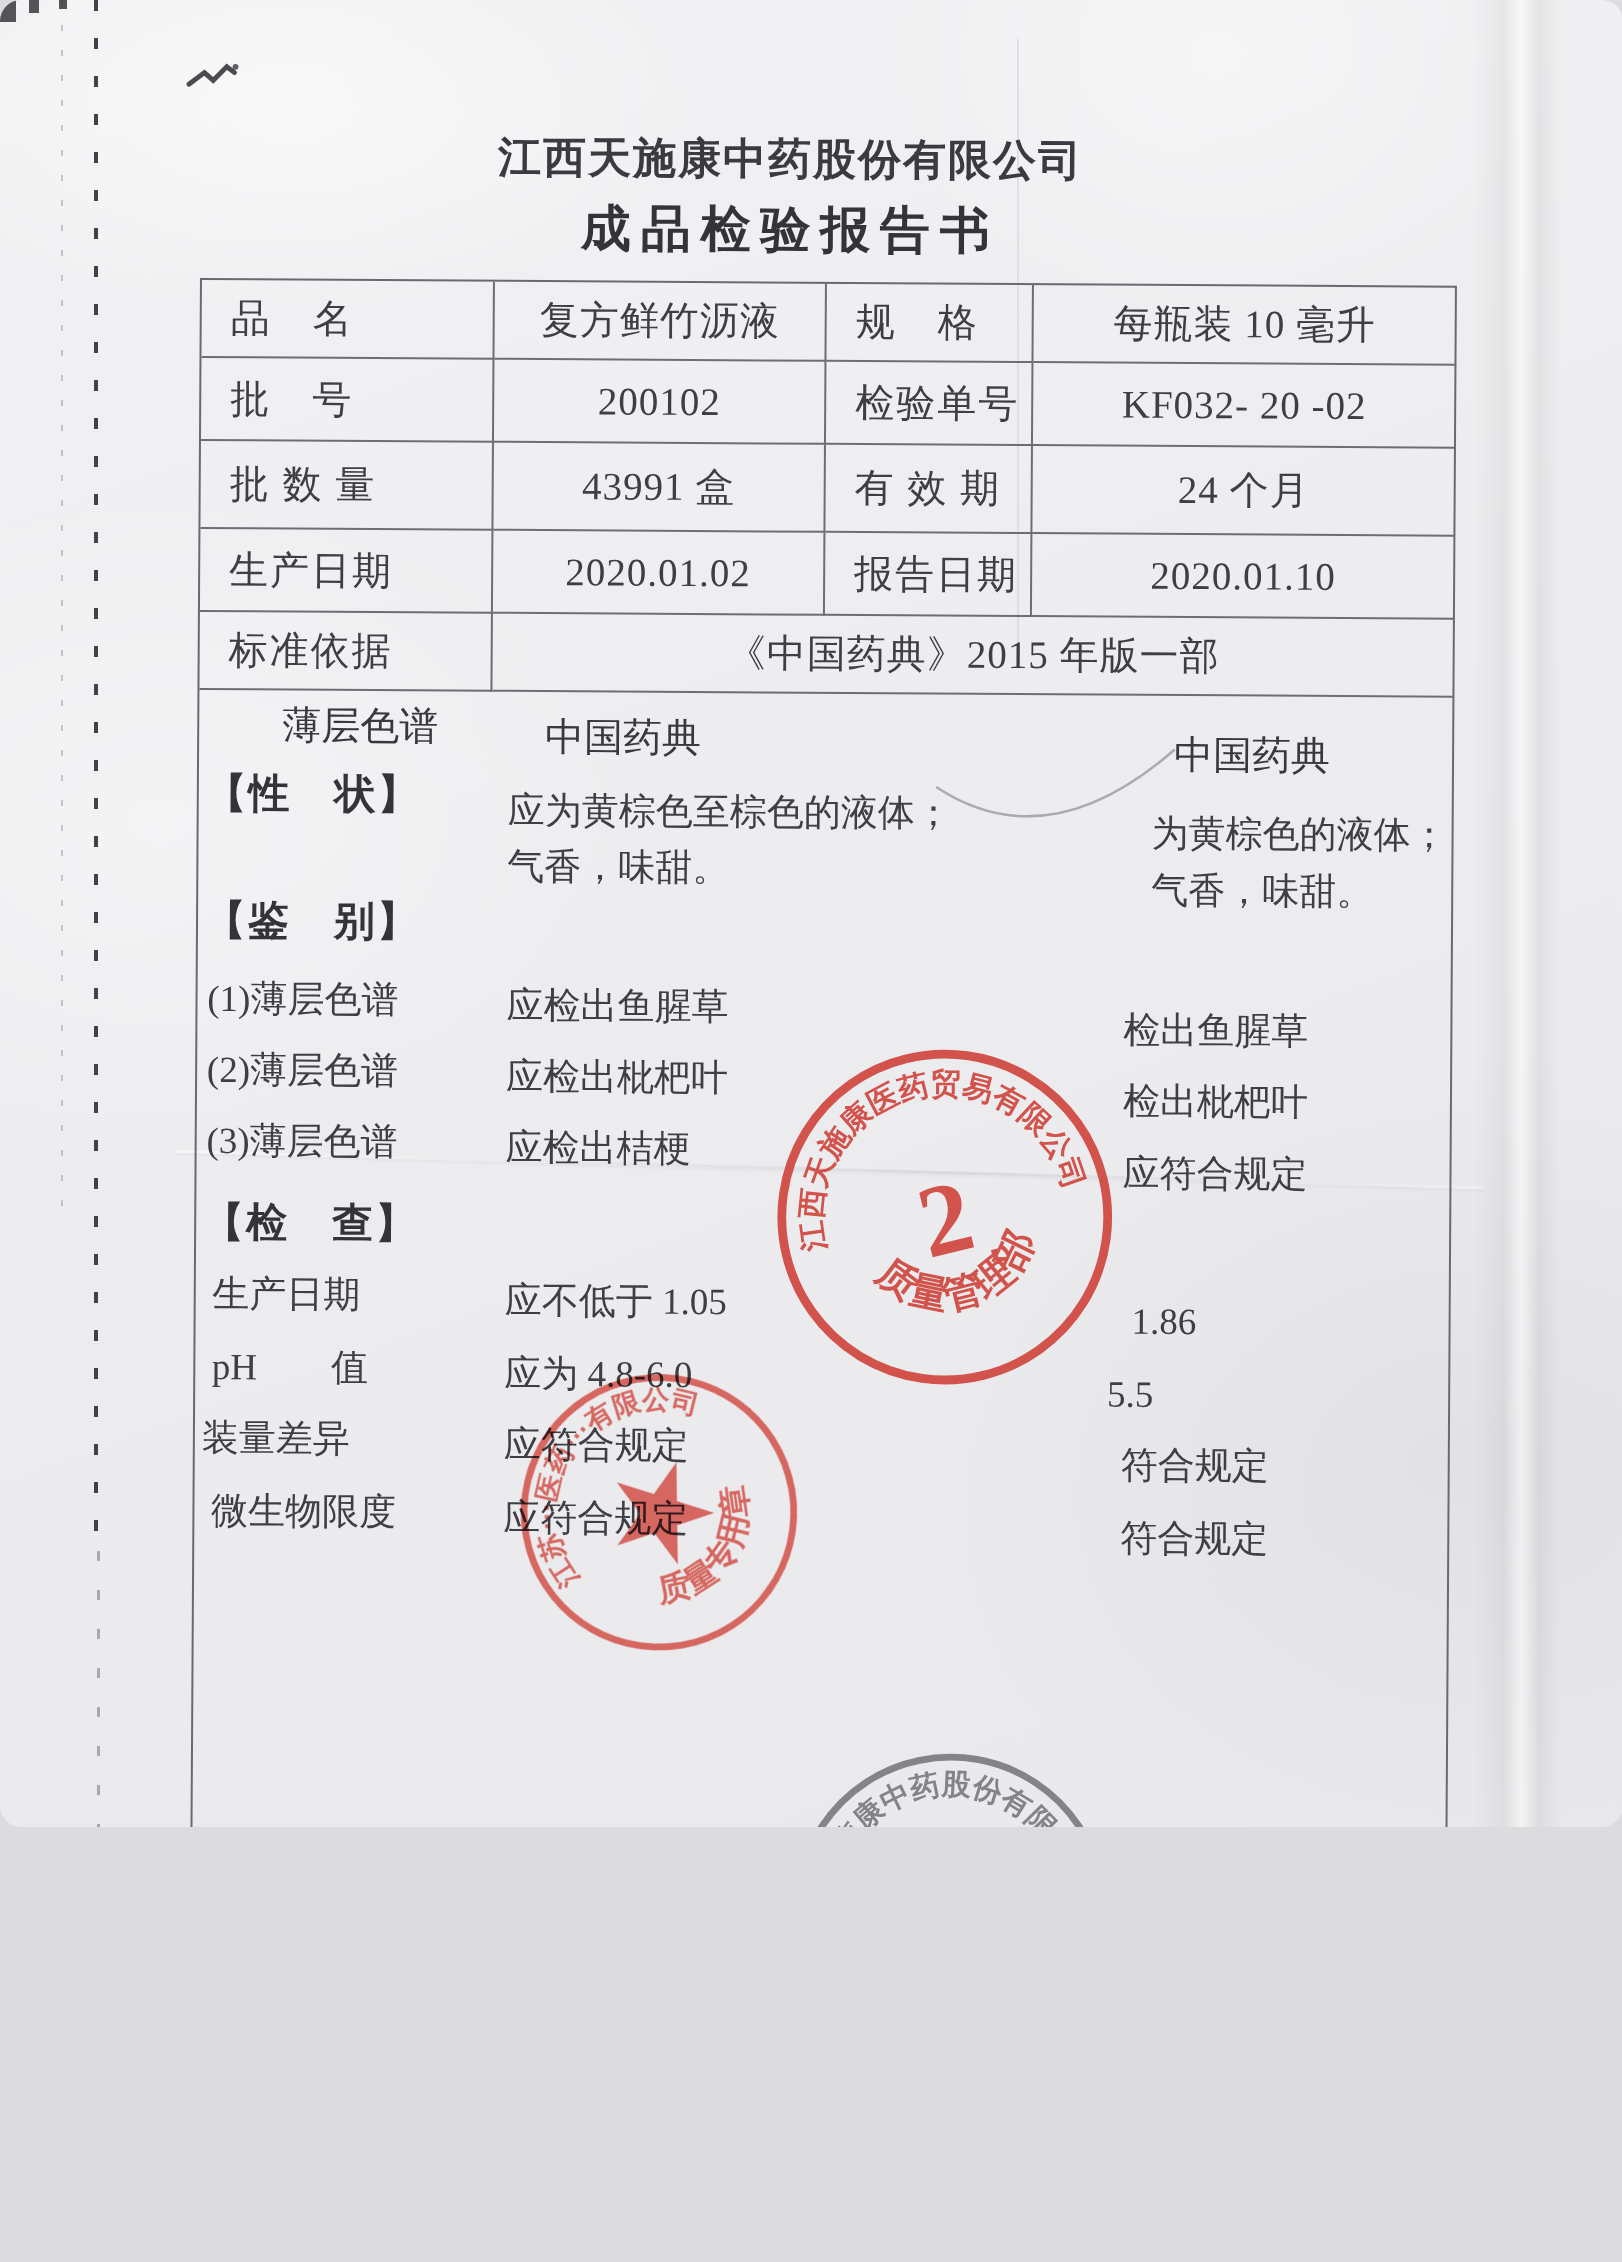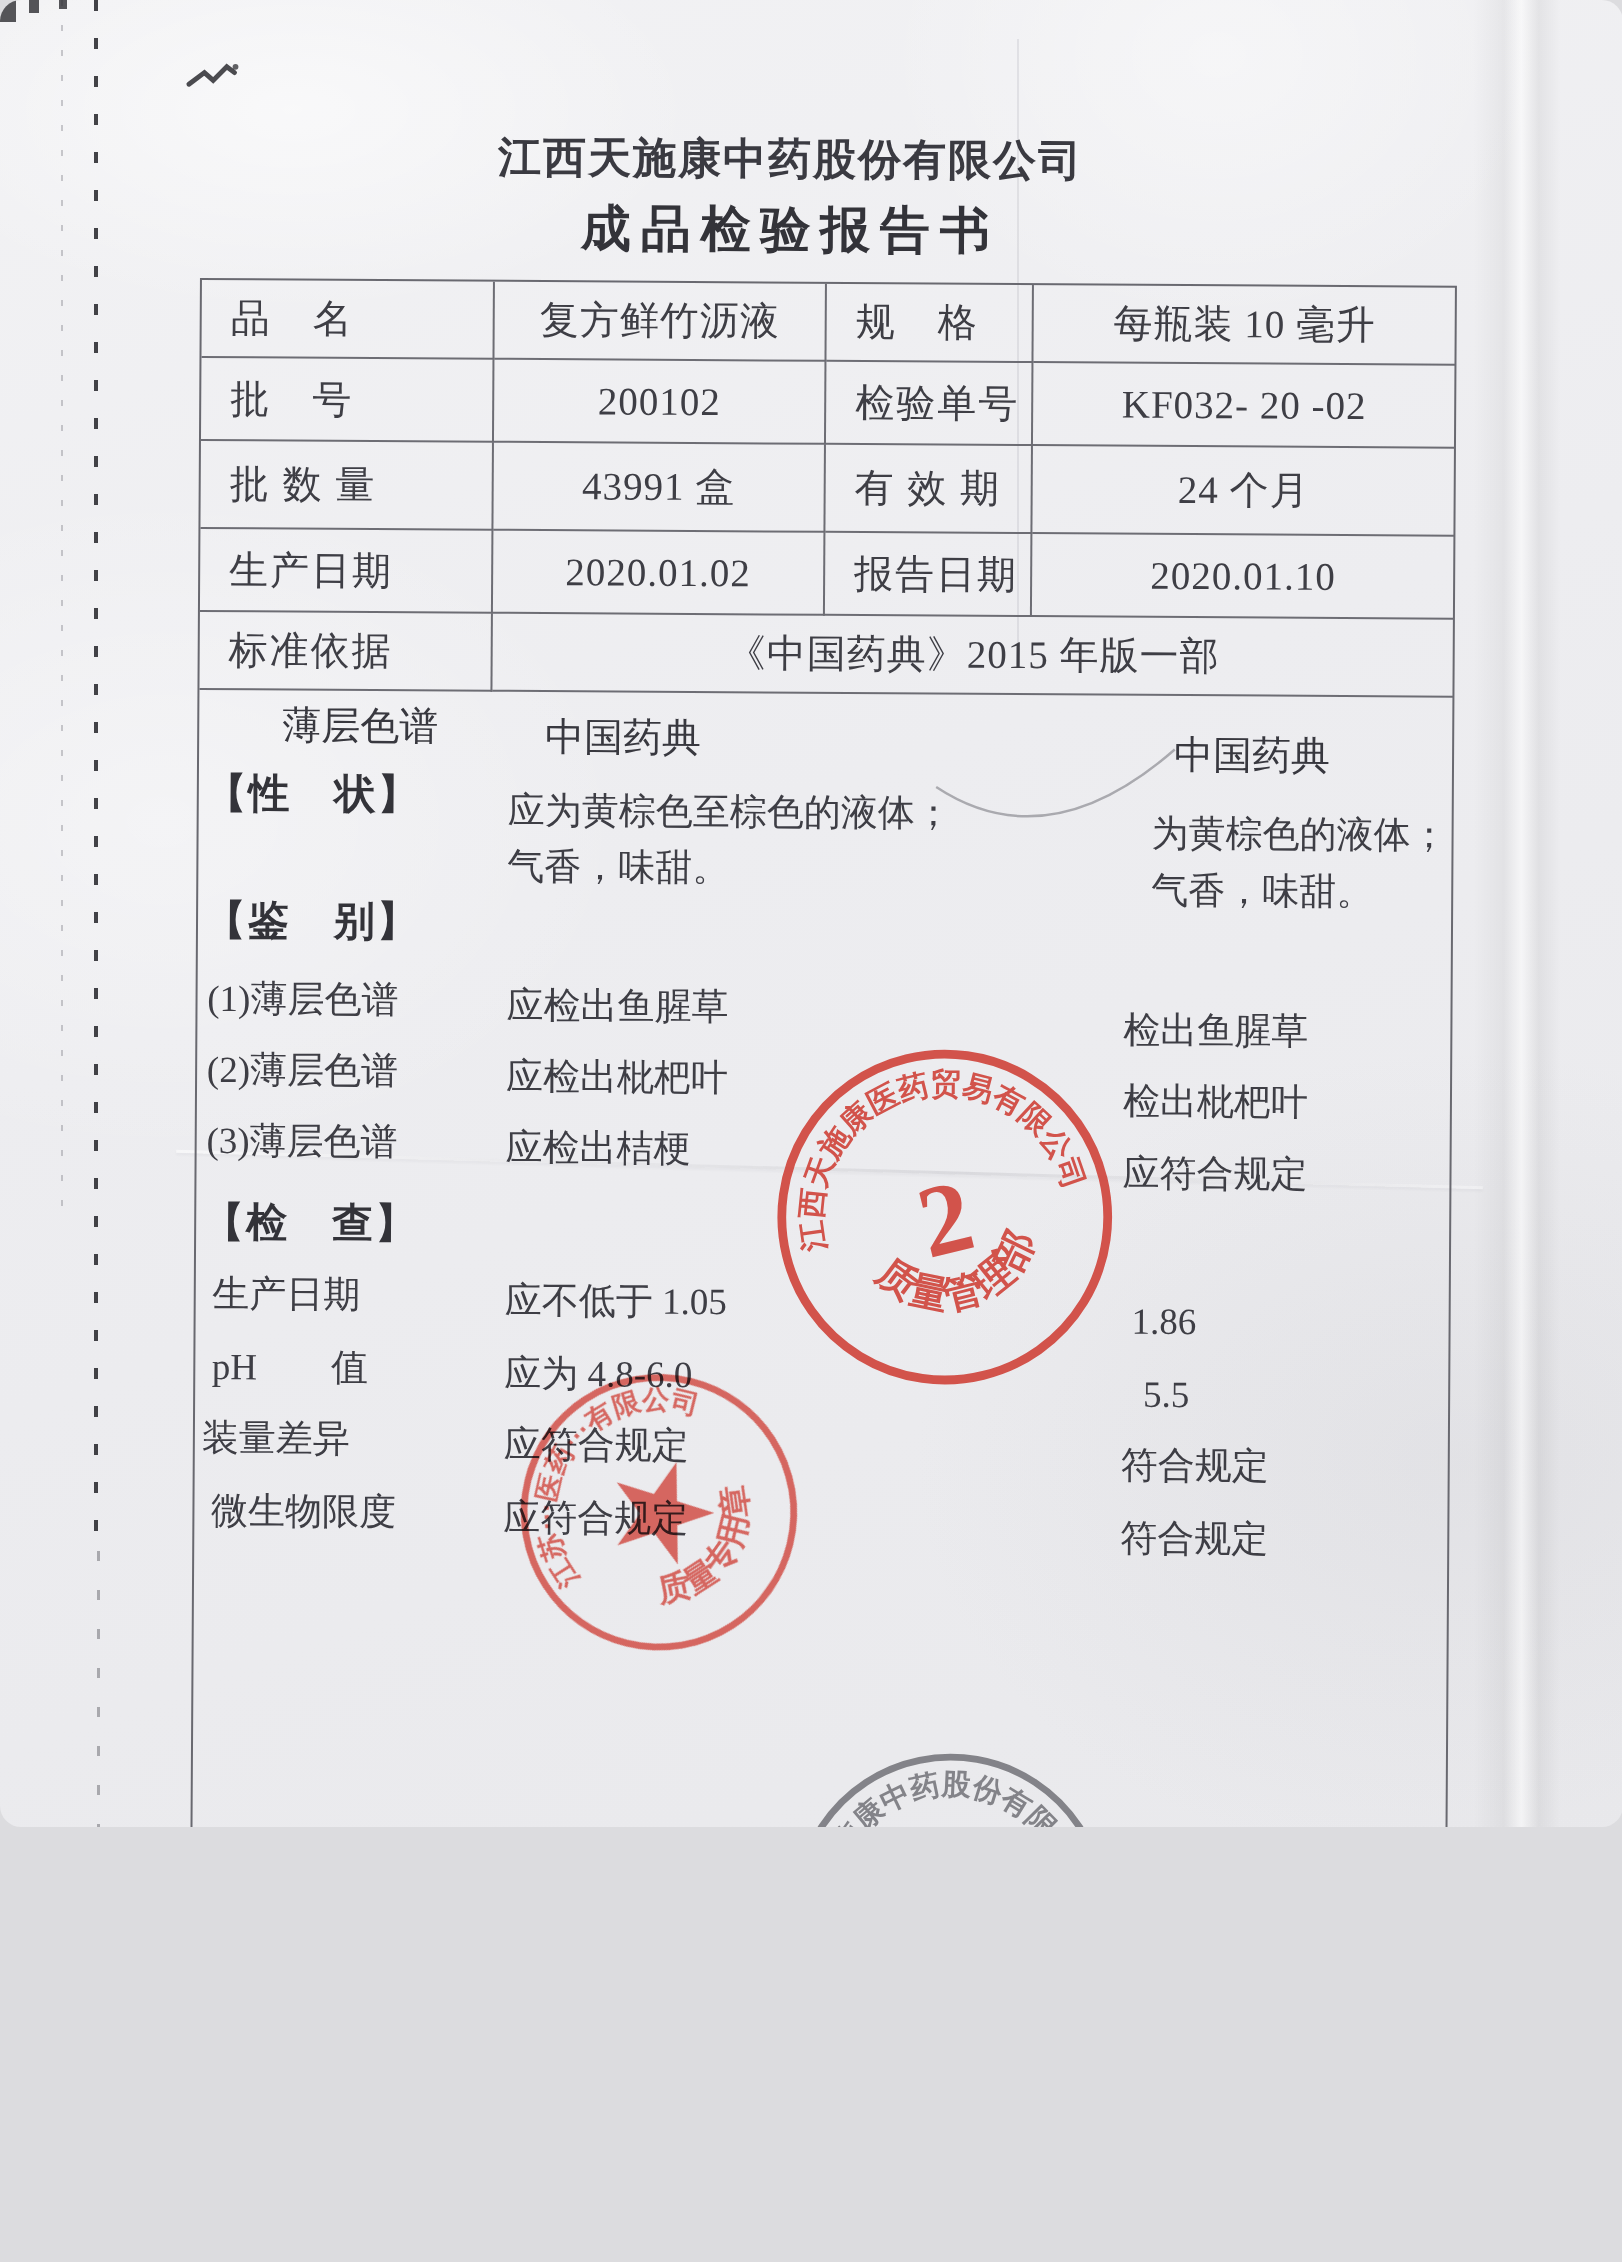--- a/index.html
+++ b/index.html
@@ -125,21 +125,21 @@
         <span class="line" style="left:9.8px;top:426px;">(3)薄层色谱</span>
         <span class="line" style="left:309px;top:431px;">应检出桔梗</span>
         <span class="line" style="left:926px;top:453px;">应符合规定</span>
 
         <span class="line sechead" style="left:6.8px;top:505px;">【检　查】</span>
         <span class="line" style="left:16.6px;top:579px;">生产日期</span>
         <span class="line" style="left:309px;top:584px;">应不低于 1.05</span>
         <span class="line" style="left:936px;top:604px;">1.86</span>
         <span class="line" style="left:16.6px;top:652px;">pH　　值</span>
         <span class="line" style="left:309px;top:657px;">应为 4.8-6.0</span>
-        <span class="line" style="left:948px;top:677px;text-align:right;">5.5</span>
+        <span class="line" style="left:912px;top:677px;text-align:right;">5.5</span>
         <span class="line" style="left:7px;top:723px;">装量差异</span>
         <span class="line" style="left:309px;top:728px;">应符合规定</span>
         <span class="line" style="left:926px;top:745px;">符合规定</span>
         <span class="line" style="left:16.6px;top:796px;">微生物限度</span>
         <span class="line" style="left:309px;top:801px;">应符合规定</span>
         <span class="line" style="left:926px;top:818px;">符合规定</span>
 
         <svg class="abs" style="left:727px;top:39px;" width="293" height="107" viewBox="0 0 300 110">
           <path d="M10,55 Q125,130 255,15" stroke="#85858c" stroke-width="2.5" fill="none" opacity=".65"></path>
         </svg>

